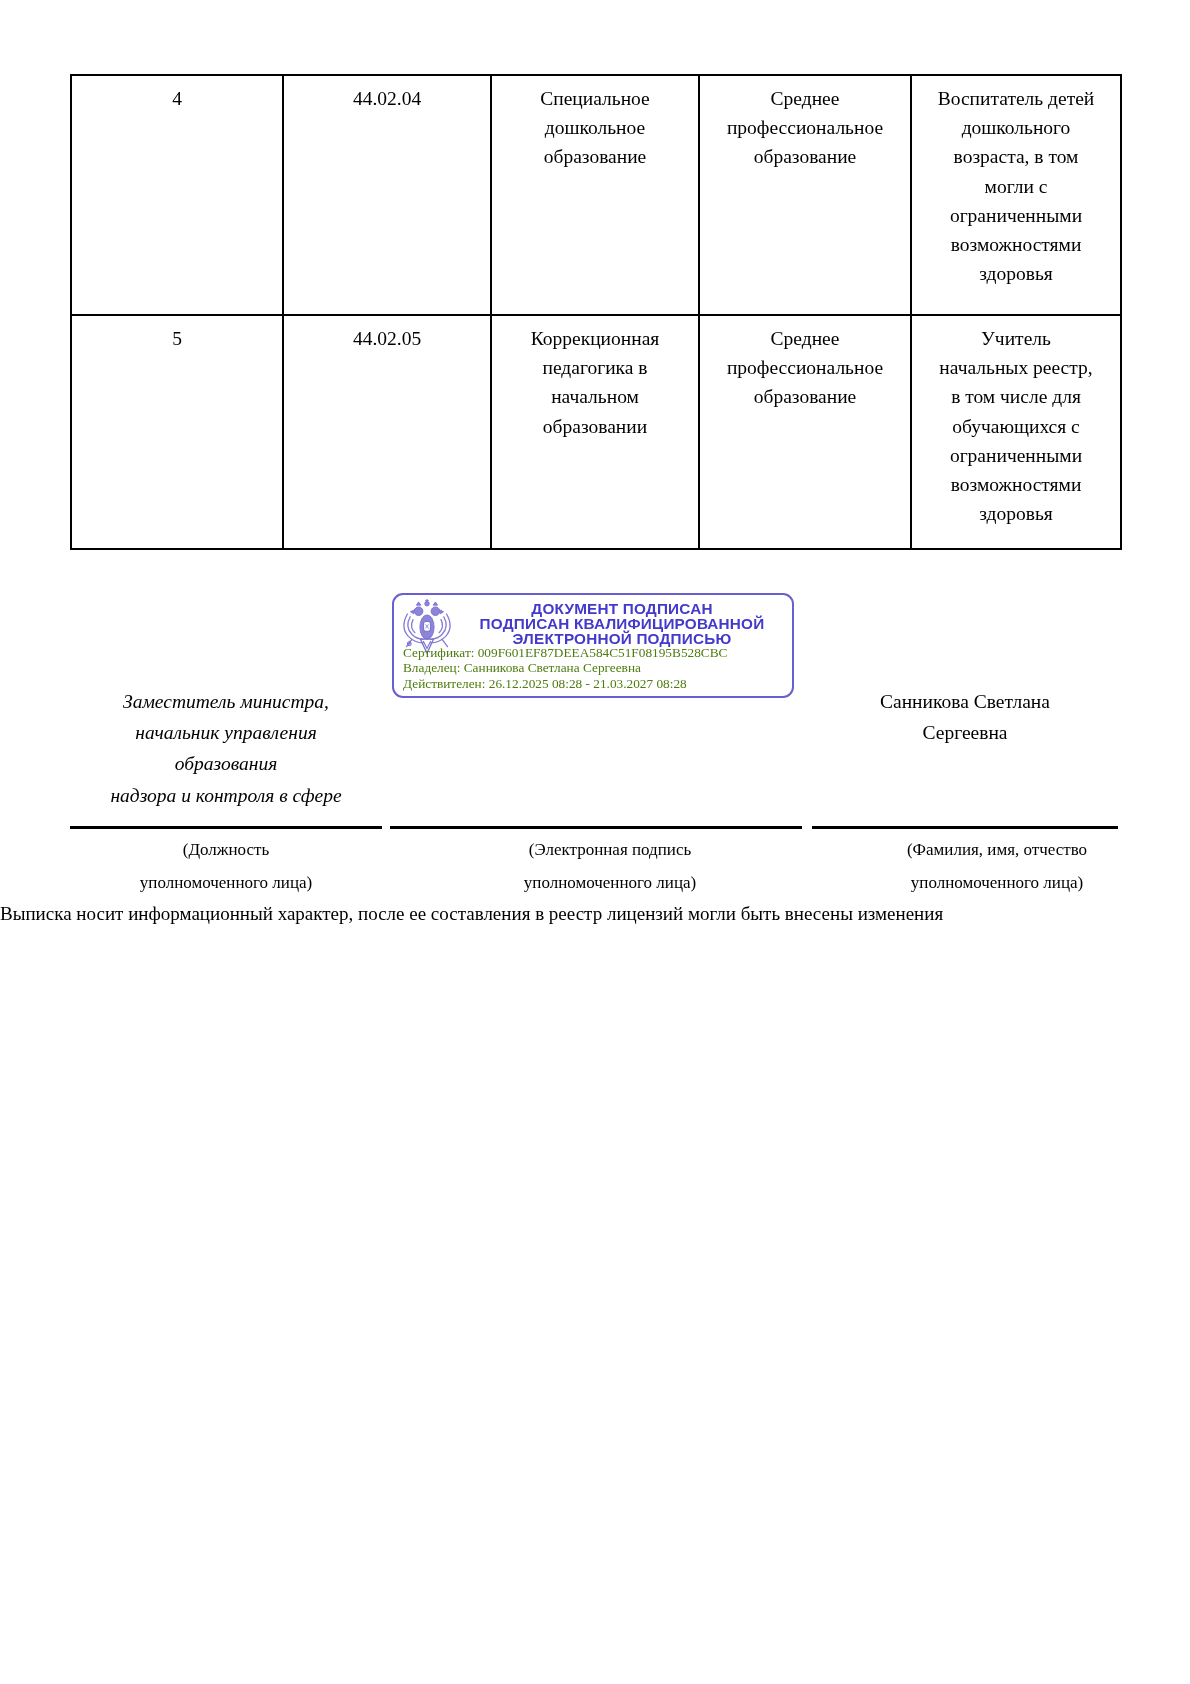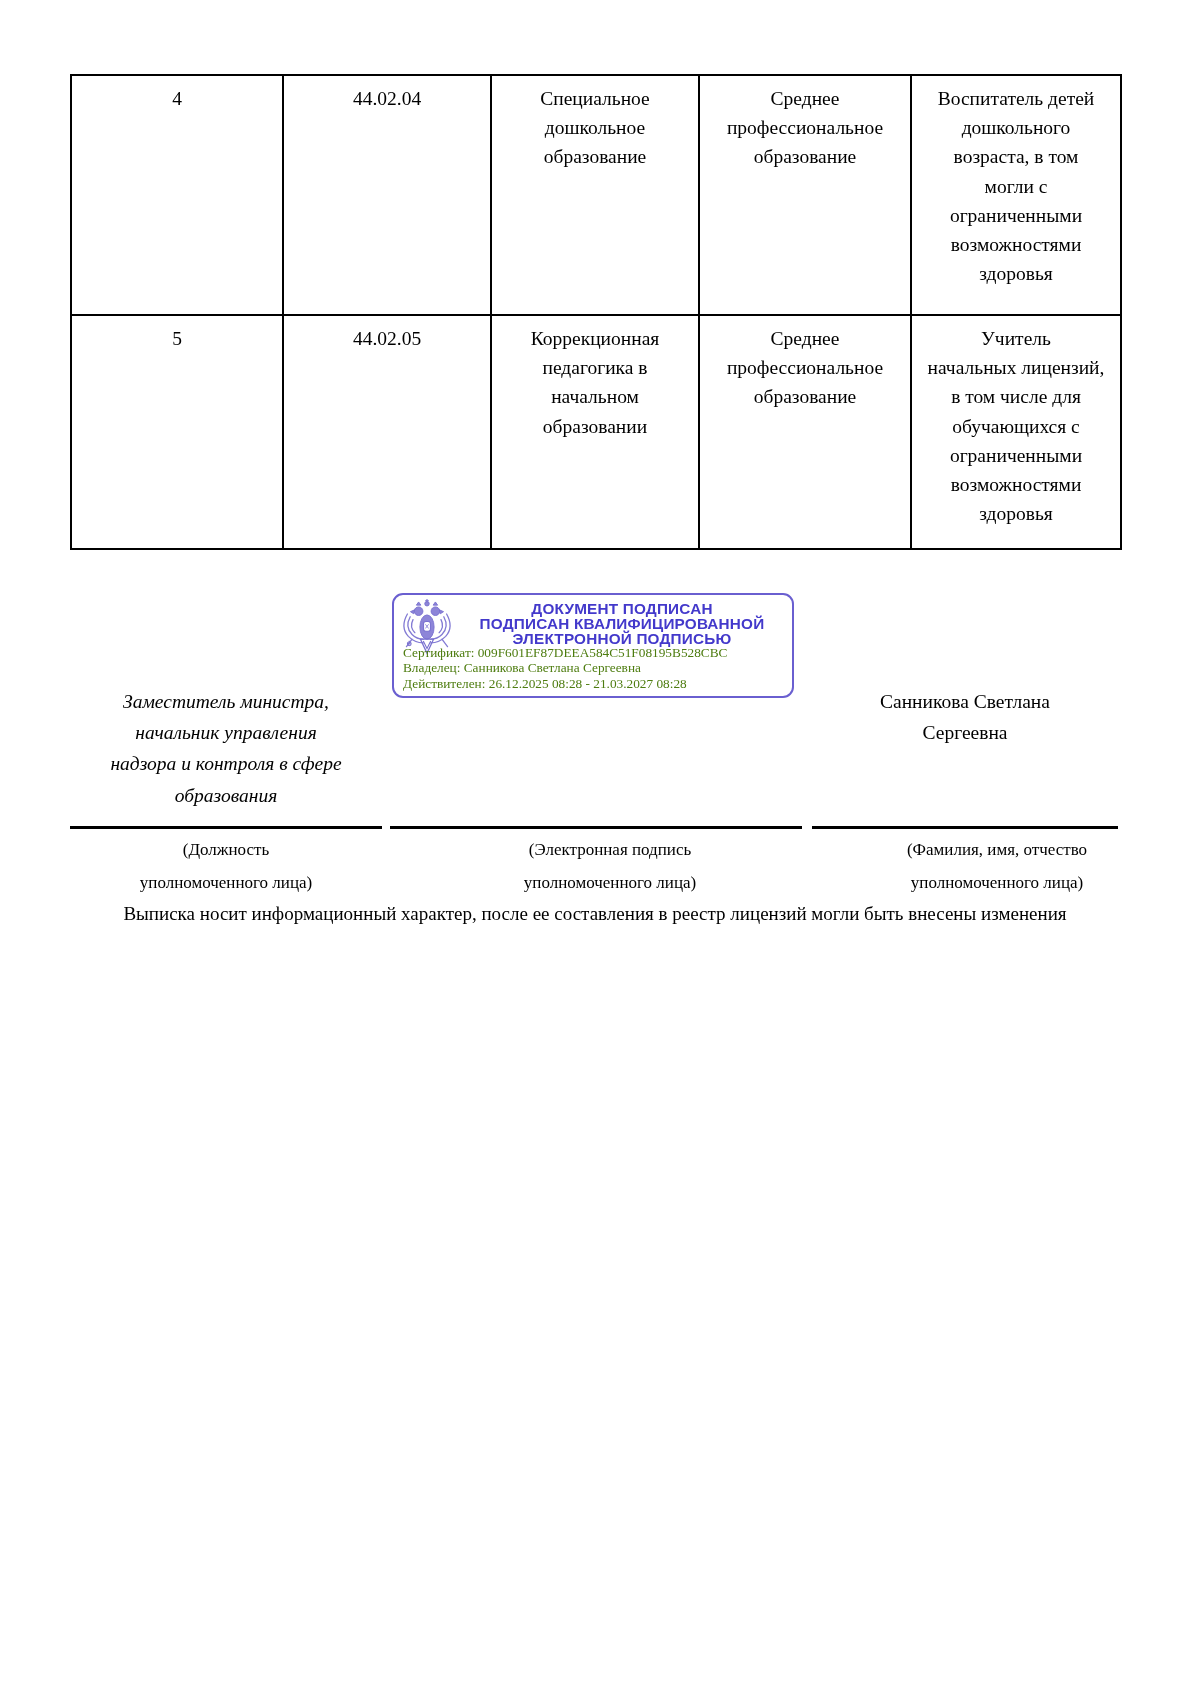--- a/index.html
+++ b/index.html
@@ -82,21 +82,20 @@
     font-size:17px;
     line-height:33px;
   }
   #cap-1 { left:70px;  width:312px; }
   #cap-2 { left:404px; width:412px; }
   #cap-3 { left:844px; width:306px; }
 
   
   .note {
     position:absolute; left:0; top:902px; width:1190px;
-    text-align:center;
     font-size:19px;
     line-height:24px;
   }
 </style>
 </head>
 <body>
 
 <div class="page">
 
   <table class="doc-table">
@@ -148,21 +147,21 @@
             <div>начальном</div>
             <div>образовании</div>
           </td>
           <td>
             <div>Среднее</div>
             <div>профессиональное</div>
             <div>образование</div>
           </td>
           <td>
             <div>Учитель</div>
-            <div>начальных лицензий,</div>
+            <div>начальных реестр,</div>
             <div>в том числе для</div>
             <div>обучающихся с</div>
             <div>ограниченными</div>
             <div>возможностями</div>
             <div>здоровья</div>
           </td>
         </tr>
       </tbody>
   </table>
 
@@ -206,22 +205,22 @@
     <div class="stamp-info">
         <div>Сертификат: 009F601EF87DEEA584C51F08195B528CBC</div>
         <div>Владелец: Санникова Светлана Сергеевна</div>
         <div>Действителен: 26.12.2025 08:28 - 21.03.2027 08:28</div>
       </div>
   </div>
 
   <div id="pos-block" class="sig-text">
       <div>Заместитель министра,</div>
       <div>начальник управления</div>
+      <div>образования</div>
       <div>надзора и контроля в сфере</div>
-      <div>образования</div>
     </div>
   <div id="name-block" class="sig-text">
       <div>Санникова Светлана</div>
       <div>Сергеевна</div>
     </div>
 
   <div id="rule-1" class="sig-rule"></div>
   <div id="rule-2" class="sig-rule"></div>
   <div id="rule-3" class="sig-rule"></div>
 

